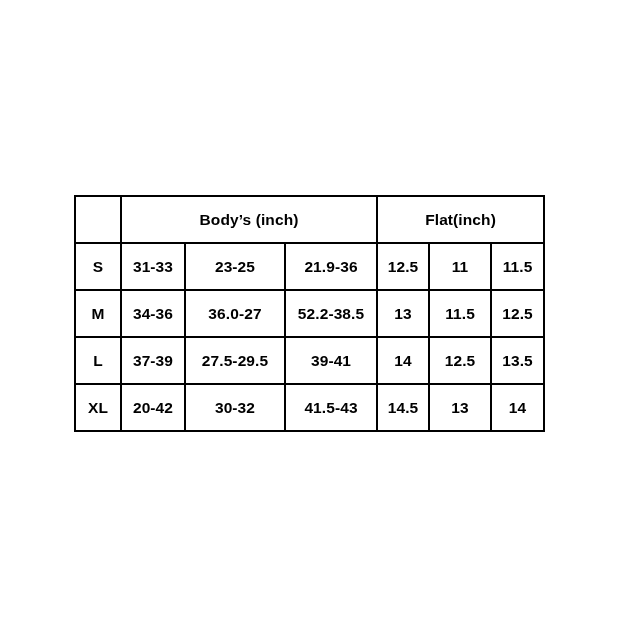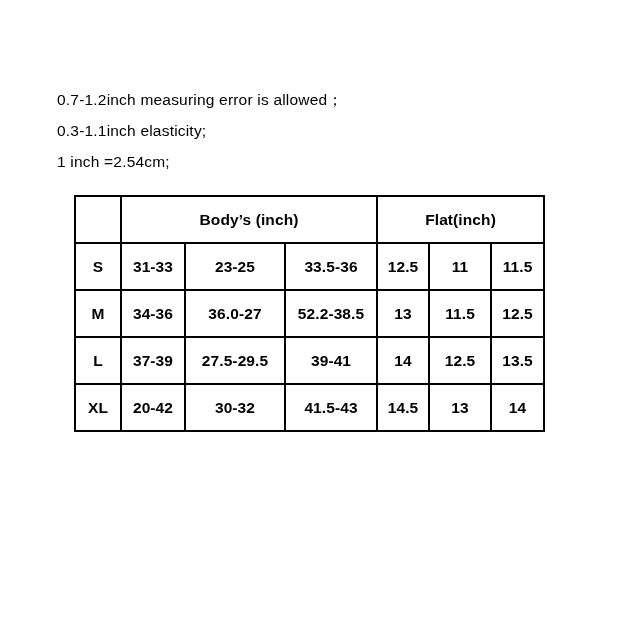--- a/index.html
+++ b/index.html
@@ -72,25 +72,20 @@
   }
   td.data {
     font-weight: bold;
   }
 </style>
 </head>
 <body>
 
 <div class="page">
 
-  <div class="notes">
-    <div class="note-line">0.7-1.2inch measuring error is allowed；</div>
-    <div class="note-line">0.3-1.1inch elasticity;</div>
-    <div class="note-line">1 inch =2.54cm;</div>
-  </div>
 
   <div class="size-table-wrap">
     <table class="size-table">
       <colgroup>
         <col class="c-size">
         <col class="c-bust">
         <col class="c-waist">
         <col class="c-hip">
         <col class="c-fbust">
         <col class="c-fwaist">
@@ -100,21 +95,21 @@
         <tr>
           <td class="blank-cell"></td>
           <td class="group-head" colspan="3">Body’s (inch)</td>
           <td class="group-head" colspan="3">Flat(inch)</td>
         </tr>
 
         <tr>
           <td class="data">S</td>
           <td class="data">31-33</td>
           <td class="data">23-25</td>
-          <td class="data">33.5-36</td>
+          <td class="data">21.9-36</td>
           <td class="data">12.5</td>
           <td class="data">11</td>
           <td class="data">11.5</td>
         </tr>
 
         <tr>
           <td class="data">M</td>
           <td class="data">34-36</td>
           <td class="data">36.0-27</td>
           <td class="data">52.2-38.5</td>

